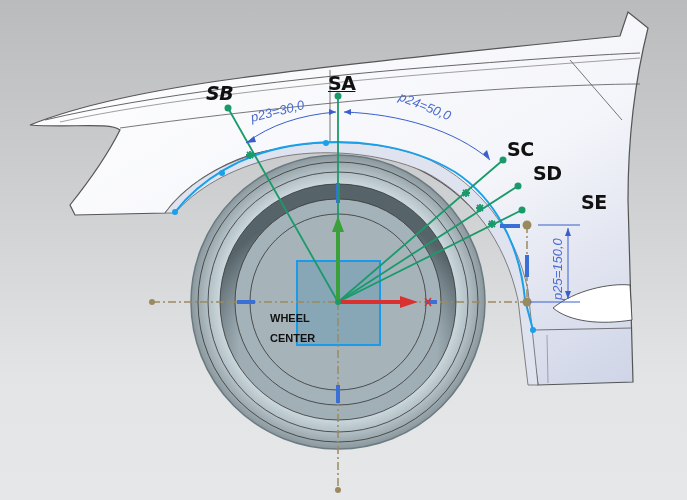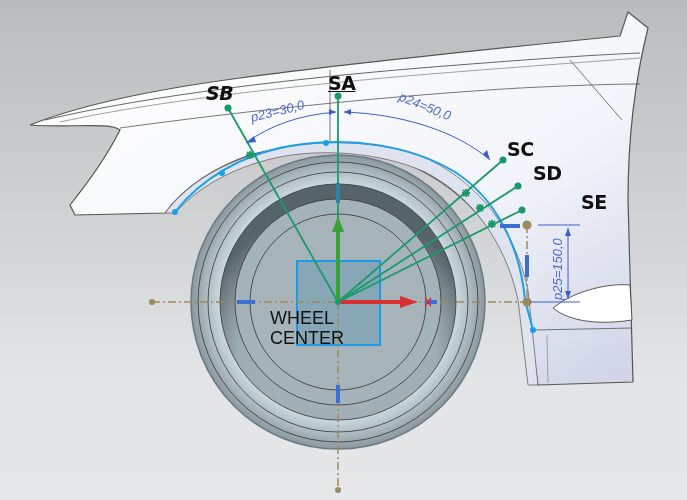--- a/index.html
+++ b/index.html
@@ -1,21 +1,21 @@
 <!DOCTYPE html>
 <html><head>
 <meta charset="utf-8">
 <style>
   html,body{margin:0;padding:0;}
   body{width:687px;height:500px;overflow:hidden;font-family:"Liberation Sans",sans-serif;}
   #stage{position:relative;width:687px;height:500px;
     background:linear-gradient(180deg,#b9bbbd 0%,#cfd0d2 40%,#e3e4e6 75%,#e6e7e9 100%);}
   svg{position:absolute;left:0;top:0;}
   .lbl{position:absolute;font-family:"DejaVu Sans",sans-serif;font-weight:bold;font-size:19px;color:#111;letter-spacing:-0.5px;}
-  .wc{position:absolute;font-family:"Liberation Sans",sans-serif;font-size:18px;color:#111;line-height:20px;}
+  .wc{position:absolute;font-family:"Liberation Sans",sans-serif;font-size:11px;color:#111;line-height:20px;font-weight:bold;}
 </style>
 </head>
 <body>
 
 <div id="stage">
 <svg width="687" height="500" viewBox="0 0 687 500">
   <defs>
     <linearGradient id="fenderG" x1="0" y1="0" x2="1" y2="1">
       <stop offset="0" stop-color="#ffffff"></stop>
       <stop offset="0.6" stop-color="#f4f5fa"></stop>

